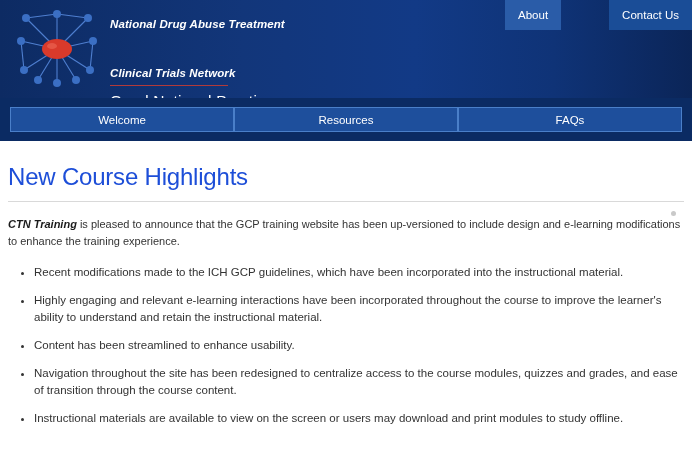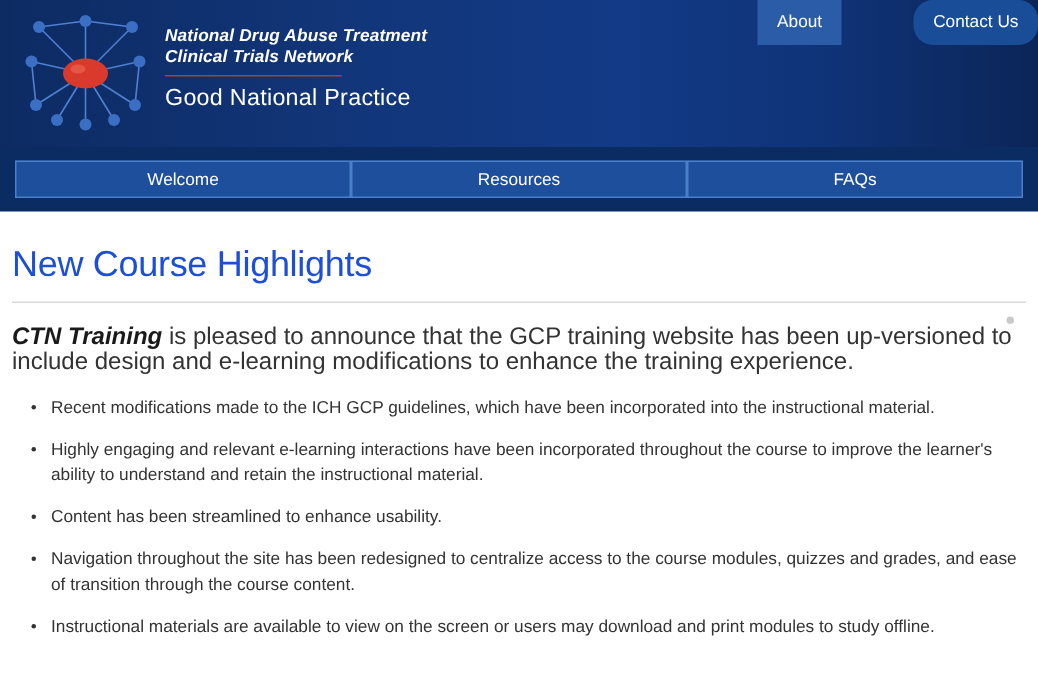--- a/index.html
+++ b/index.html
@@ -35,20 +35,21 @@
     font-style: italic;
     line-height: 13.5px;
     letter-spacing: 0.1px;
   }
   .title-line2 {
     font-size: 11.5px;
     font-weight: bold;
     font-style: italic;
     line-height: 13.5px;
     letter-spacing: 0.1px;
+    margin-top: 35px;
   }
   .title-rule {
     width: 118px;
     height: 1px;
     background: #b23a3a;
     margin: 5px 0 6px 0;
   }
   .title-gcp {
     font-size: 15.5px;
     font-weight: normal;
@@ -66,21 +67,21 @@
     align-items: center;
     justify-content: center;
     color: #ffffff;
     font-size: 11.5px;
     padding: 0 13px;
     height: 30px;
     cursor: pointer;
     background: #2a5ca8;
     margin-left: 48px;
   }
-  .top-nav-item.alt { background: #1a4d97; border-radius: 13px; }
+  .top-nav-item.alt { background: #1a4d97; }
 
   
   .mainnav {
     width: 692px;
     height: 43px;
     background: #0b2b63;
     display: flex;
     align-items: center;
     padding: 0 10px;
   }
@@ -109,21 +110,21 @@
     color: #1d4ed8;
     margin: 22px 0 10px 0;
     letter-spacing: -0.2px;
   }
   .divider {
     height: 1px;
     background: #d9d9d9;
     margin: 0 0 14px 0;
   }
   p.para {
-    font-size: 16px;
+    font-size: 11px;
     line-height: 17px;
     color: #333333;
     margin: 0 0 14px 0;
   }
   p.para b, p.para .lead {
     font-weight: bold;
     font-style: italic;
     color: #1a1a1a;
   }
   ul.bullets {

